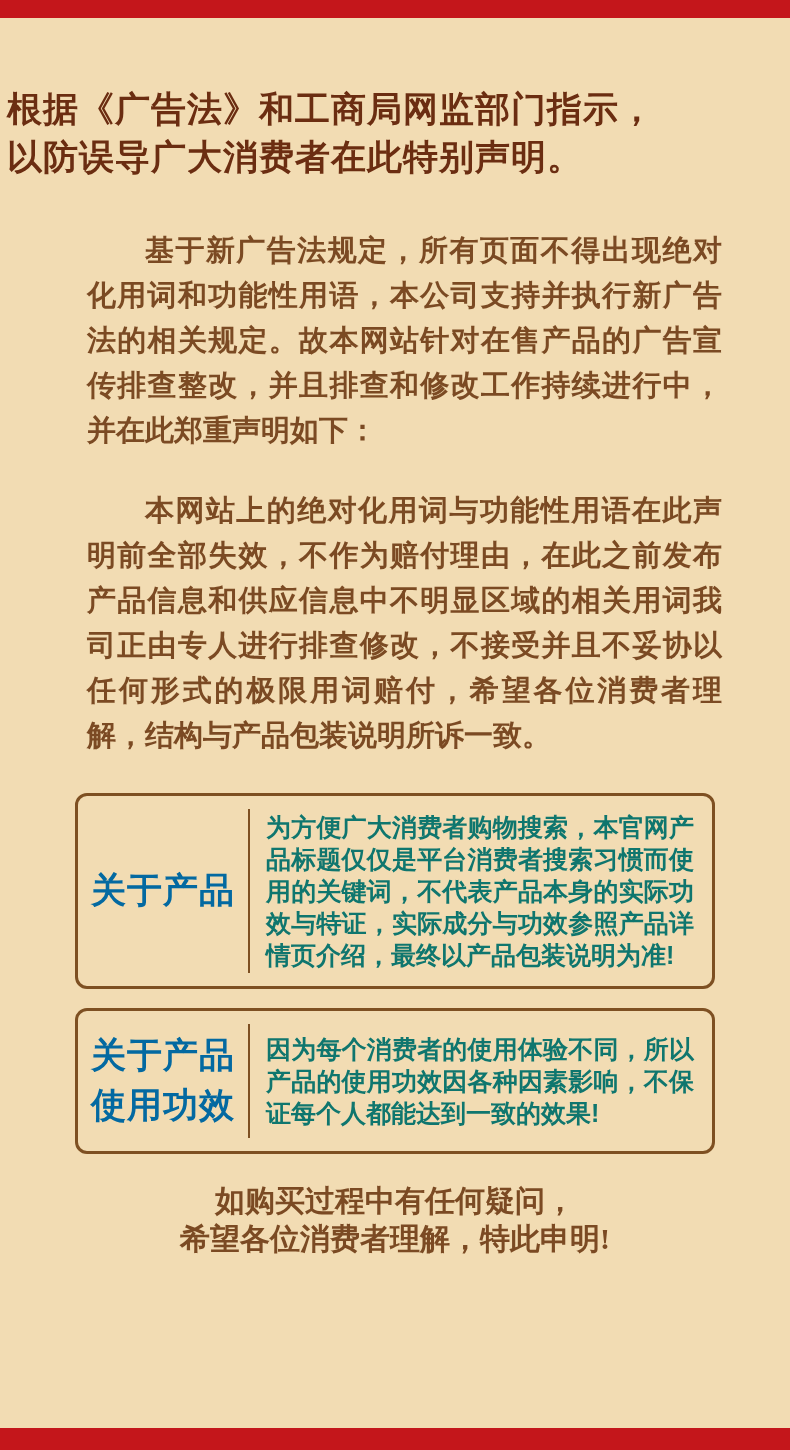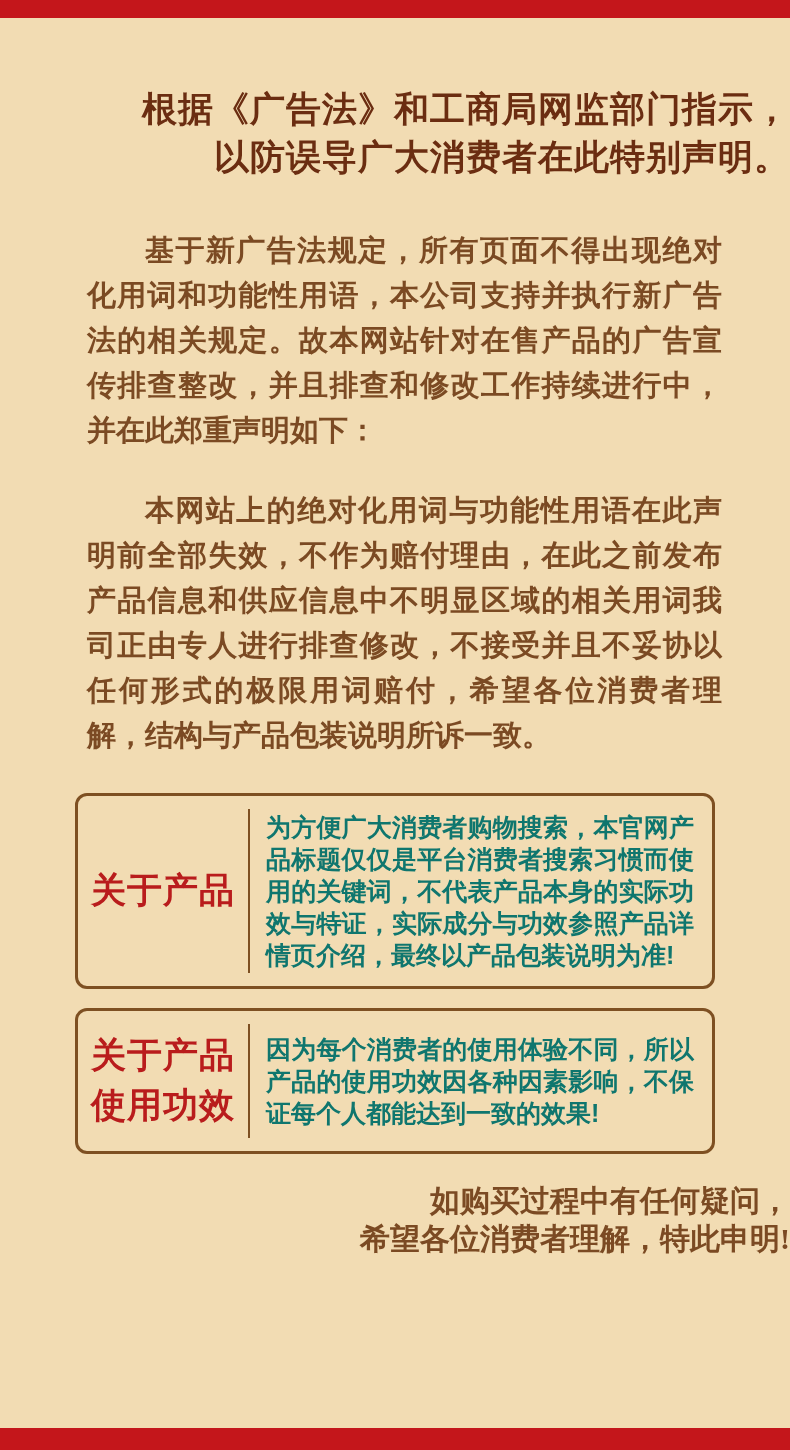--- a/index.html
+++ b/index.html
@@ -9,21 +9,21 @@
     position: relative;
     overflow: hidden;
     font-family: "Liberation Serif", "DejaVu Serif", serif;
   }
   .bar { width: 790px; background: #c4161b; }
   .bar-top { height: 18px; }
   .bar-bottom { position: absolute; left: 0; bottom: 0; height: 22px; }
 
   .title {
     margin-top: 68px;
-    text-align: right;
+    text-align: left;
     font-weight: bold;
     font-size: 35px;
     line-height: 48px;
     color: #6b2d11;
     letter-spacing: 1px;
     padding-left: 7px;
   }
 
   .paras { margin: 46px 68px 0 70px; }
   .para {
@@ -54,21 +54,21 @@
     width: 170px;
     flex: 0 0 170px;
     display: flex;
     flex-direction: column;
     justify-content: center;
     align-items: center;
     text-align: center;
     font-weight: bold;
     font-size: 35px;
     line-height: 50px;
-    color: #b91c1c;
+    color: #0369a1;
     letter-spacing: 1px;
   }
   .box-divider {
     width: 2px;
     flex: 0 0 2px;
     background: #7e5022;
     margin: 13px 0;
   }
   .box-body {
     flex: 1;
@@ -78,21 +78,21 @@
     font-family: "Liberation Sans", "DejaVu Sans", sans-serif;
     font-weight: bold;
     font-size: 25px;
     line-height: 32px;
     color: #0f766e;
     text-align: justify;
   }
 
   .footer-note {
     margin-top: 28px;
-    text-align: right;
+    text-align: center;
     font-weight: bold;
     font-size: 30px;
     line-height: 38px;
     color: #7b4a23;
   }
 </style>
 </head>
 <body>
 
 <div class="bar bar-top"></div>

